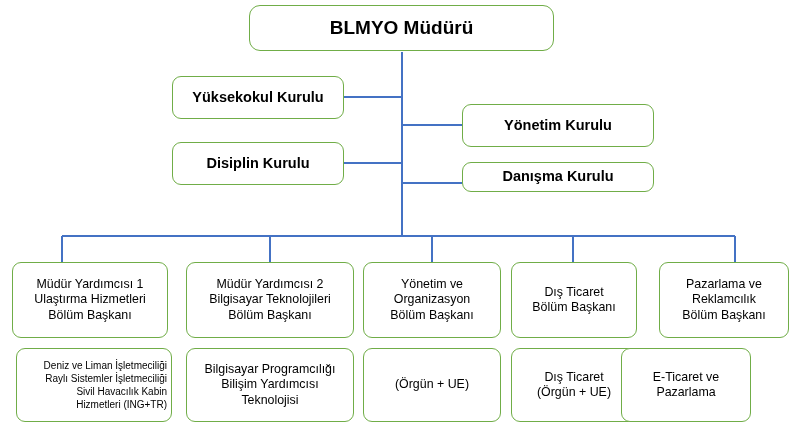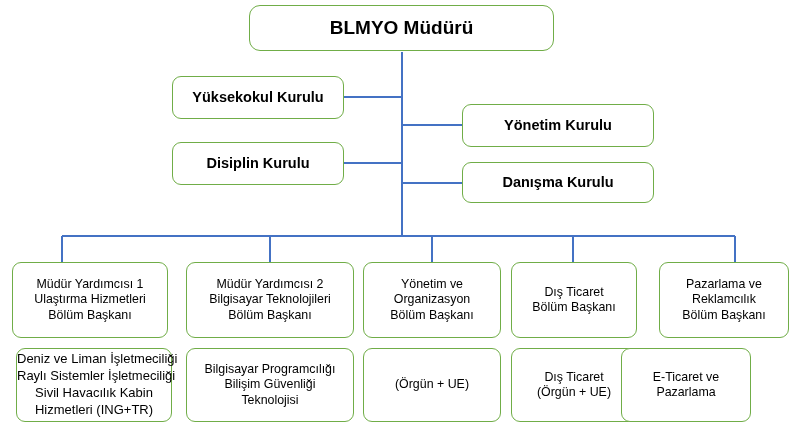--- a/index.html
+++ b/index.html
@@ -60,22 +60,23 @@
   .node-dept {
     font-size: 12.4px;
     font-weight: normal;
   }
   
   .node-program {
     font-size: 12.4px;
     font-weight: normal;
   }
   .node-program.small {
-    font-size: 13px;
+    font-size: 10px;
     line-height: 1.3;
+    text-align: right;
   }
 </style>
 </head>
 <body>
 
 <div id="chart-root">
 
   <svg id="connectors" viewBox="0 0 804 433" width="804" height="433" aria-hidden="true">
     <g stroke="#4472C4" stroke-width="1.6" fill="none" shape-rendering="crispEdges">
 
@@ -116,21 +117,21 @@
       <div>Disiplin Kurulu</div>
     </div>
   </div>
 
   <div class="node node-council" style="left:462px; top:104px; width:192px; height:43px;">
     <div class="lines">
       <div>Yönetim Kurulu</div>
     </div>
   </div>
 
-  <div class="node node-council" style="left:462px; top:162px; width:192px; height:41px;">
+  <div class="node node-council" style="left:462px; top:162px; width:192px; height:30px;">
     <div class="lines">
       <div>Danışma Kurulu</div>
     </div>
   </div>
 
   <div class="node node-dept" style="left:12px; top:262px; width:156px; height:76px;">
     <div class="lines">
       <div>Müdür Yardımcısı 1</div>
       <div>Ulaştırma Hizmetleri</div>
       <div>Bölüm Başkanı</div>
@@ -173,21 +174,21 @@
       <div>Deniz ve Liman İşletmeciliği</div>
       <div>Raylı Sistemler İşletmeciliği</div>
       <div>Sivil Havacılık Kabin</div>
       <div>Hizmetleri (ING+TR)</div>
     </div>
   </div>
 
   <div class="node node-program" style="left:186px; top:348px; width:168px; height:74px;">
     <div class="lines">
       <div>Bilgisayar Programcılığı</div>
-      <div>Bilişim Güvenliği</div>
+      <div>Bilişim Yardımcısı</div>
       <div>Teknolojisi</div>
     </div>
   </div>
 
   <div class="node node-program" style="left:363px; top:348px; width:138px; height:74px;">
     <div class="lines">
       <div>(Örgün + UE)</div>
     </div>
   </div>
 

